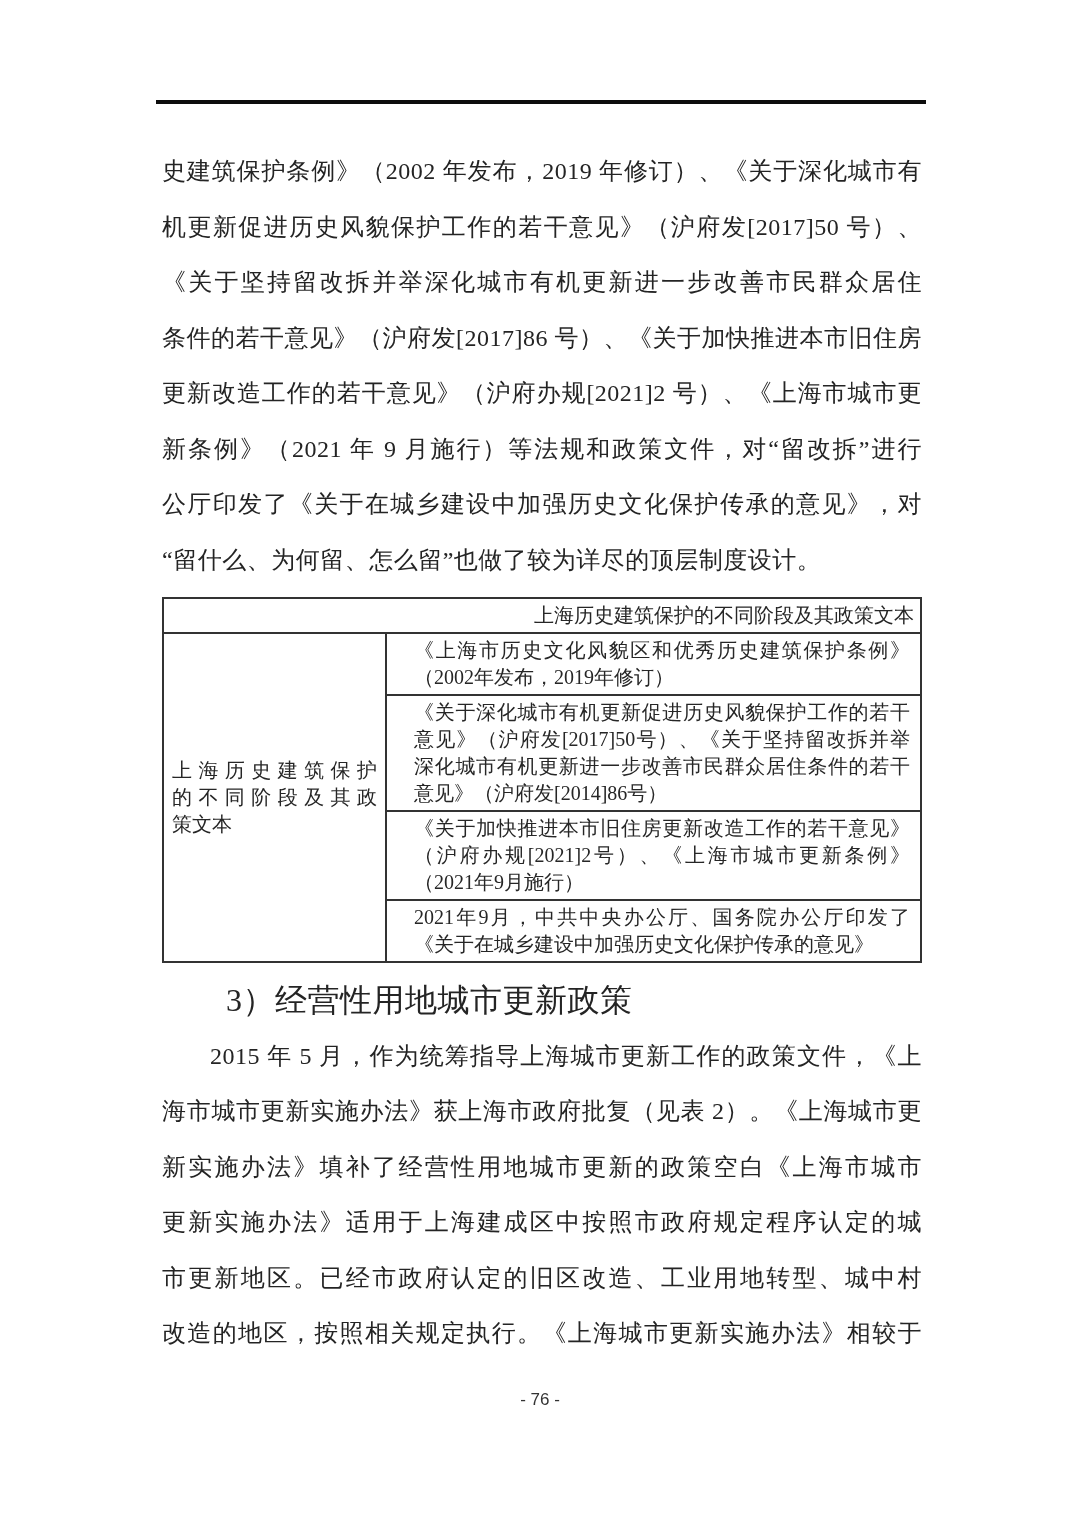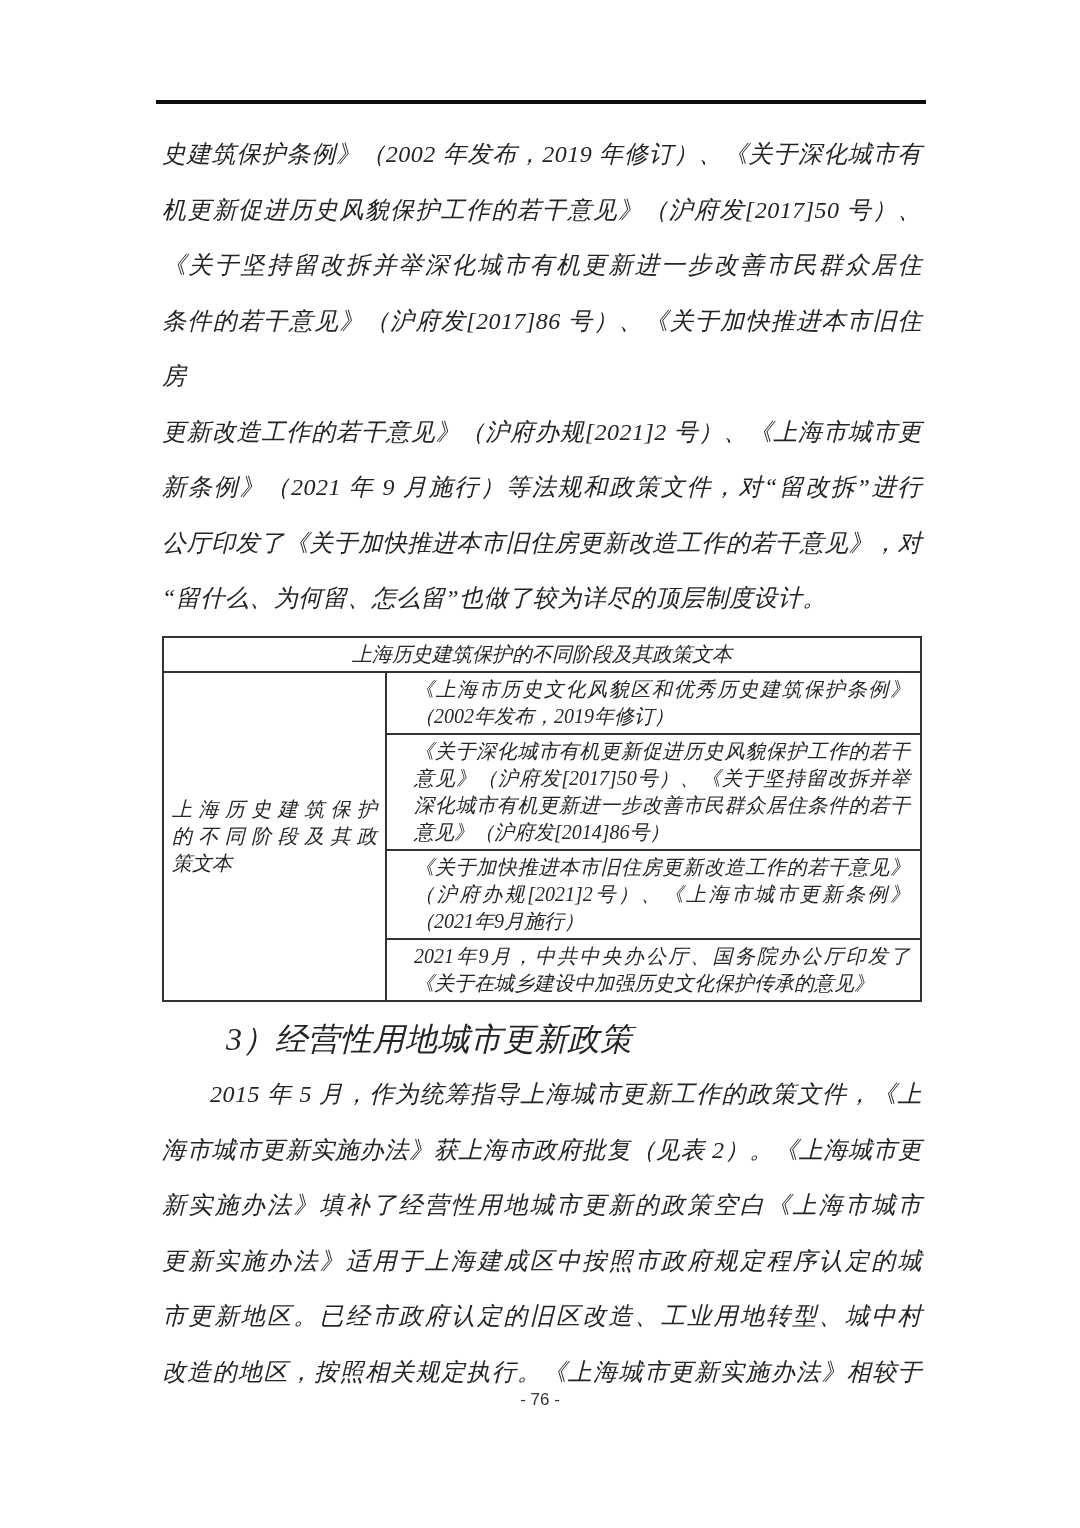--- a/index.html
+++ b/index.html
@@ -16,23 +16,22 @@
     position: absolute;
     left: 156px;
     top: 100px;
     width: 770px;
     height: 4px;
     background: #0d0d0d;
   }
   .content {
     position: absolute;
     left: 162px;
-    top: 127px;
+    top: 144px;
     width: 760px;
-    font-style: italic;
   }
   .para {
     font-size: 24px;
     line-height: 55.5px;
     letter-spacing: 0.5px;
   }
   .tline { text-align: justify; }
   .tline.stretch { text-align-last: justify; }
   .tline.indent { text-indent: 2em; }
 
@@ -43,22 +42,22 @@
     font-size: 20px;
     line-height: 27px;
     color: #262626;
   }
   .policy-table td {
     border: 2px solid #333333;
     padding: 3px 10px;
     vertical-align: middle;
   }
   .policy-table td.title-cell {
-    text-align: center;
-    padding: 3px 14px;
+    text-align: right;
+    padding: 3px 6px;
   }
   .policy-table td.label-cell {
     width: 205px;
     padding: 3px 8px;
   }
   .policy-table td.policy-cell { vertical-align: middle; padding-left: 27px; }
 
   .section-heading {
     font-size: 32px;
     line-height: 55.5px;
@@ -86,21 +85,21 @@
 
   <div class="content">
 
     <div class="para">
         <div class="tline stretch">史建筑保护条例》（2002 年发布，2019 年修订）、《关于深化城市有</div>
         <div class="tline stretch">机更新促进历史风貌保护工作的若干意见》（沪府发[2017]50 号）、</div>
         <div class="tline stretch">《关于坚持留改拆并举深化城市有机更新进一步改善市民群众居住</div>
         <div class="tline stretch">条件的若干意见》（沪府发[2017]86 号）、《关于加快推进本市旧住房</div>
         <div class="tline stretch">更新改造工作的若干意见》（沪府办规[2021]2 号）、《上海市城市更</div>
         <div class="tline stretch">新条例》（2021 年 9 月施行）等法规和政策文件，对“留改拆”进行</div>
-        <div class="tline stretch">公厅印发了《关于加快推进本市旧住房更新改造工作的若干意见》，对</div>
+        <div class="tline stretch">公厅印发了《关于在城乡建设中加强历史文化保护传承的意见》，对</div>
         <div class="tline">“留什么、为何留、怎么留”也做了较为详尽的顶层制度设计。</div>
       </div>
 
     <table class="policy-table">
       <tbody>
         <tr>
           <td class="title-cell" colspan="2">上海历史建筑保护的不同阶段及其政策文本</td>
         </tr>
         <tr>
           <td class="label-cell" rowspan="4">

